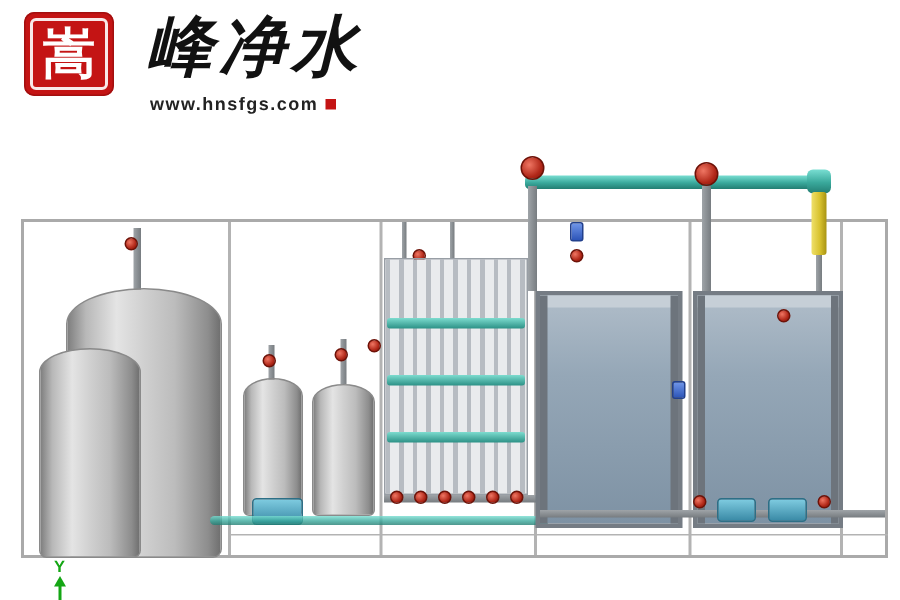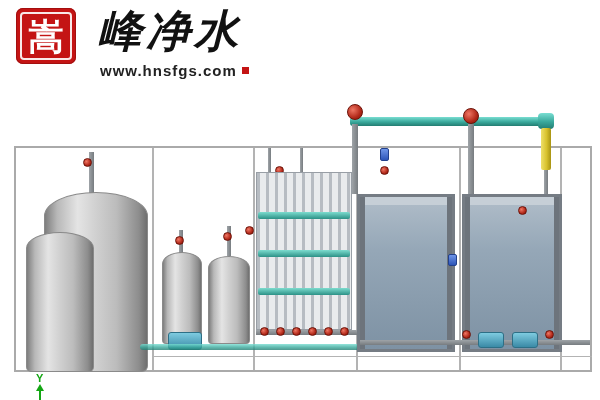--- a/index.html
+++ b/index.html
@@ -9,21 +9,21 @@
   
   .logo { position:absolute; left:16px; top:6px; height:72px; }
   .seal { position:absolute; left:0; top:2px; width:60px; height:56px; background:#c41414; border-radius:7px;
           box-shadow:0 0 0 1px #a30f0f inset; }
   .seal-inner { position:absolute; inset:4px; border:2px solid rgba(255,255,255,.9); border-radius:4px;
           display:flex; align-items:center; justify-content:center; color:#fff;
           font-family:"DejaVu Serif", serif; font-weight:bold; font-size:36px; line-height:1; }
   .brand-text { position:absolute; left:70px; top:-4px; font-family:"DejaVu Serif", serif;
           font-weight:bold; font-style:italic; font-size:44px; letter-spacing:4px; color:#111; white-space:nowrap;margin-left:12px; }
   .website-row { position:absolute; left:84px; top:56px; display:flex; align-items:center; gap:5px; }
-  .website { font-size:15px; font-weight:bold; color:#222; letter-spacing:1px; }
+  .website { font-size:12px; font-weight:bold; color:#222; letter-spacing:1px; }
   .red-square { width:7px; height:7px; background:#c41414; }
 
   
   .abs { position:absolute; }
   .frame-line { background:#b3b3b3; }
   .cyl { background:linear-gradient(90deg,#7e7e7e 0%,#b8b8b8 12%,#e4e4e4 32%,#d0d0d0 50%,#bcbcbc 70%,#8d8d8d 92%,#6f6f6f 100%);
          border:1px solid #8a8a8a; }
   .pipe-h { background:linear-gradient(180deg,#9fa4a8,#777c80); }
   .pipe-v { background:linear-gradient(90deg,#9fa4a8,#777c80); }
   .pipe-teal { background:linear-gradient(180deg,#79ded2 0%,#39a89b 55%,#237d72 100%); border-radius:3px; }

